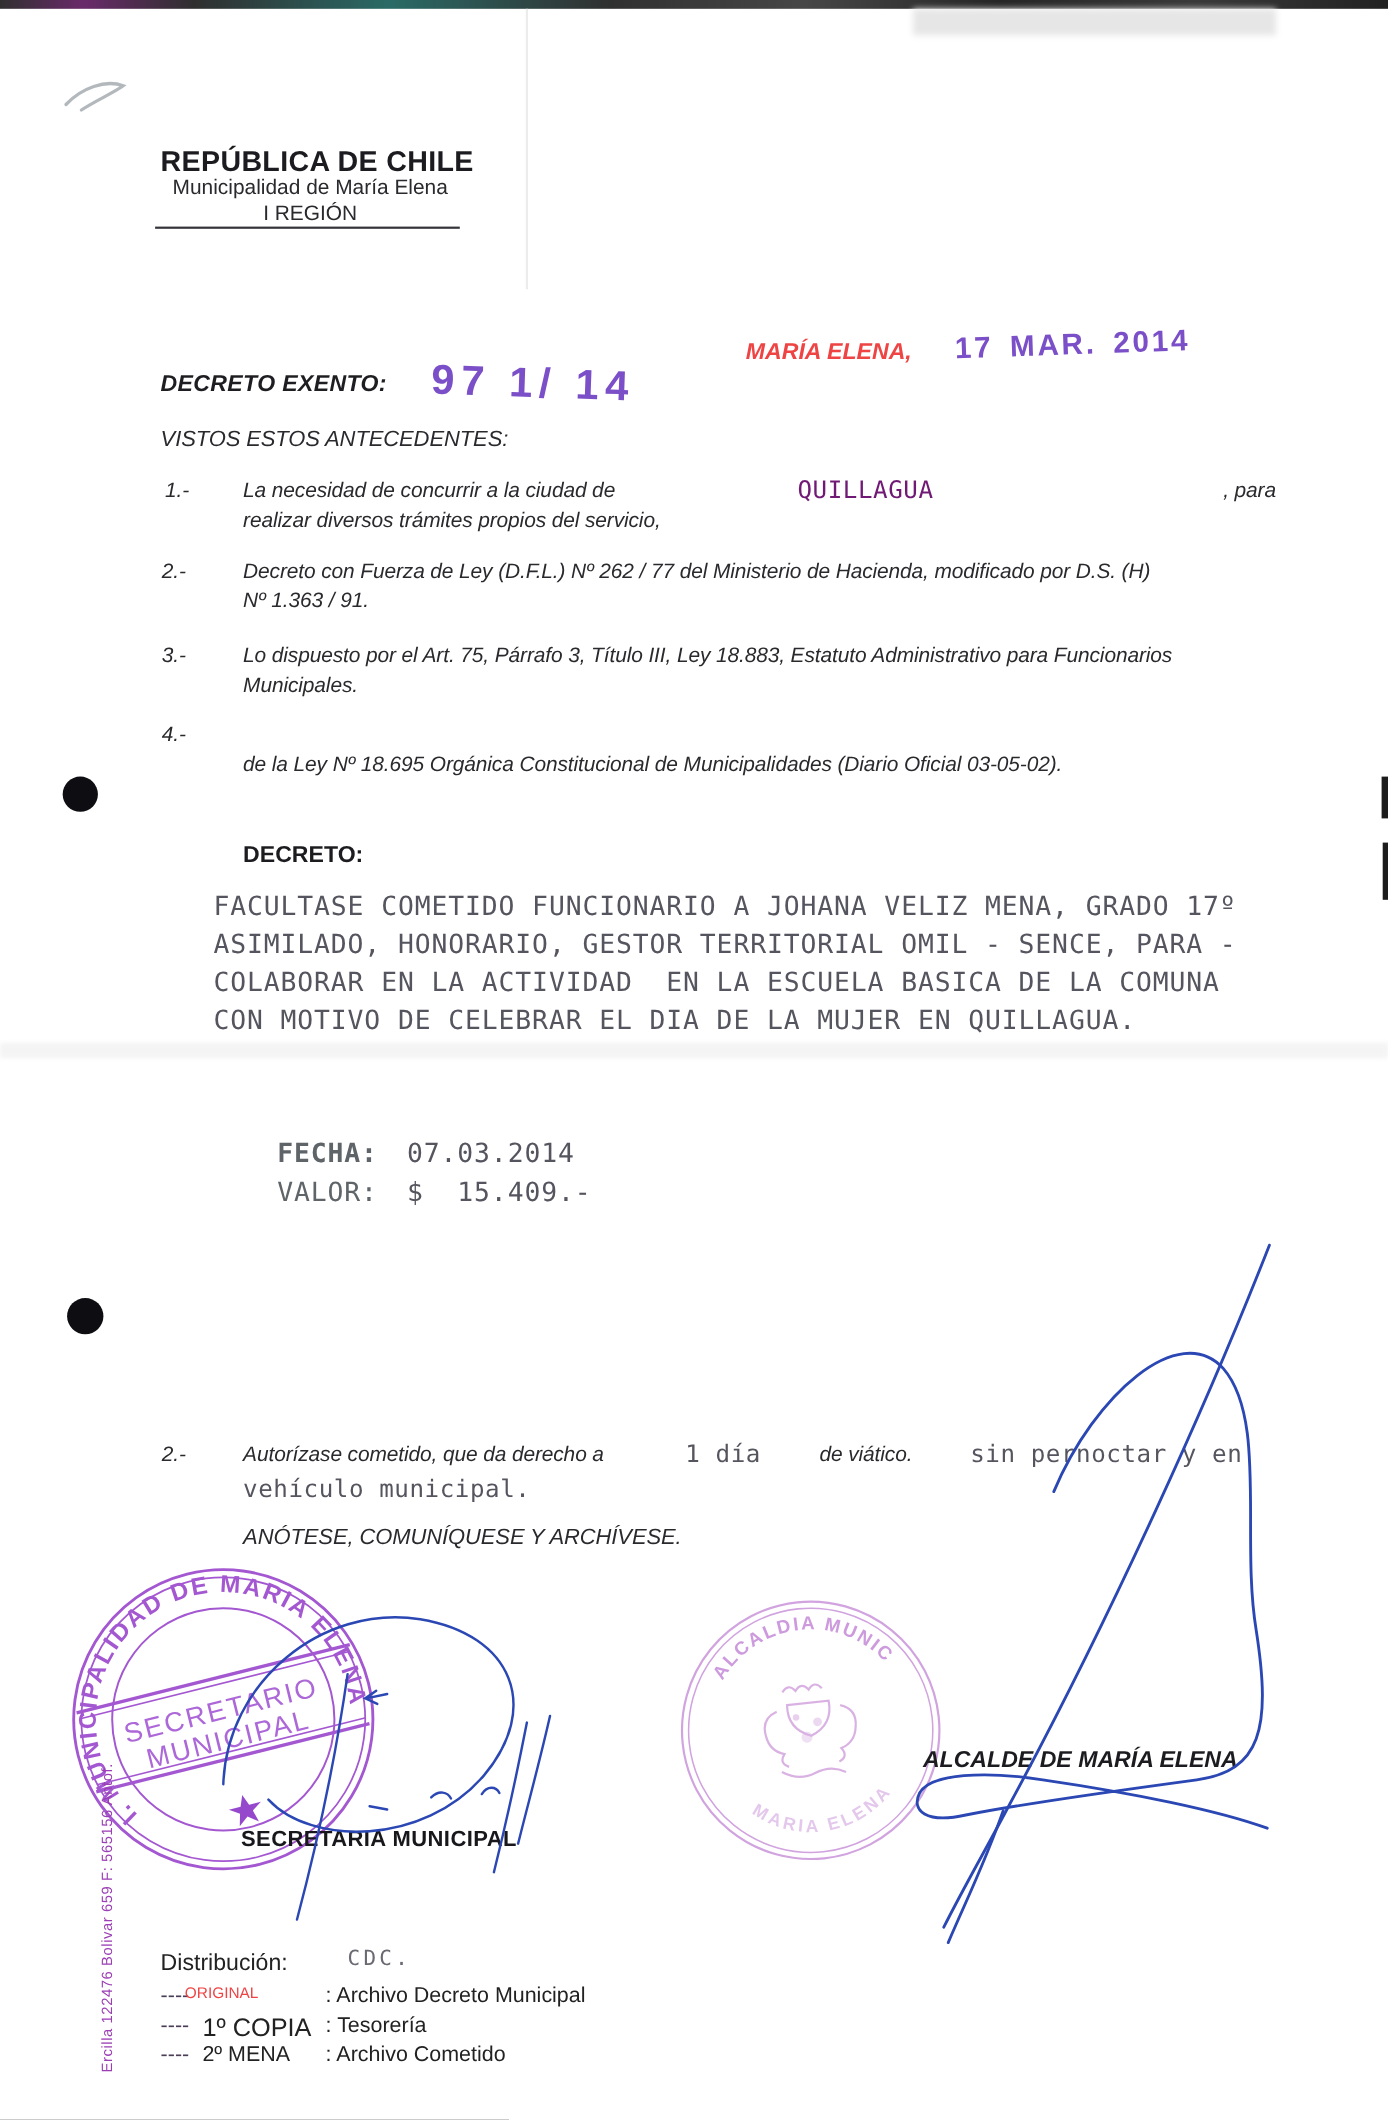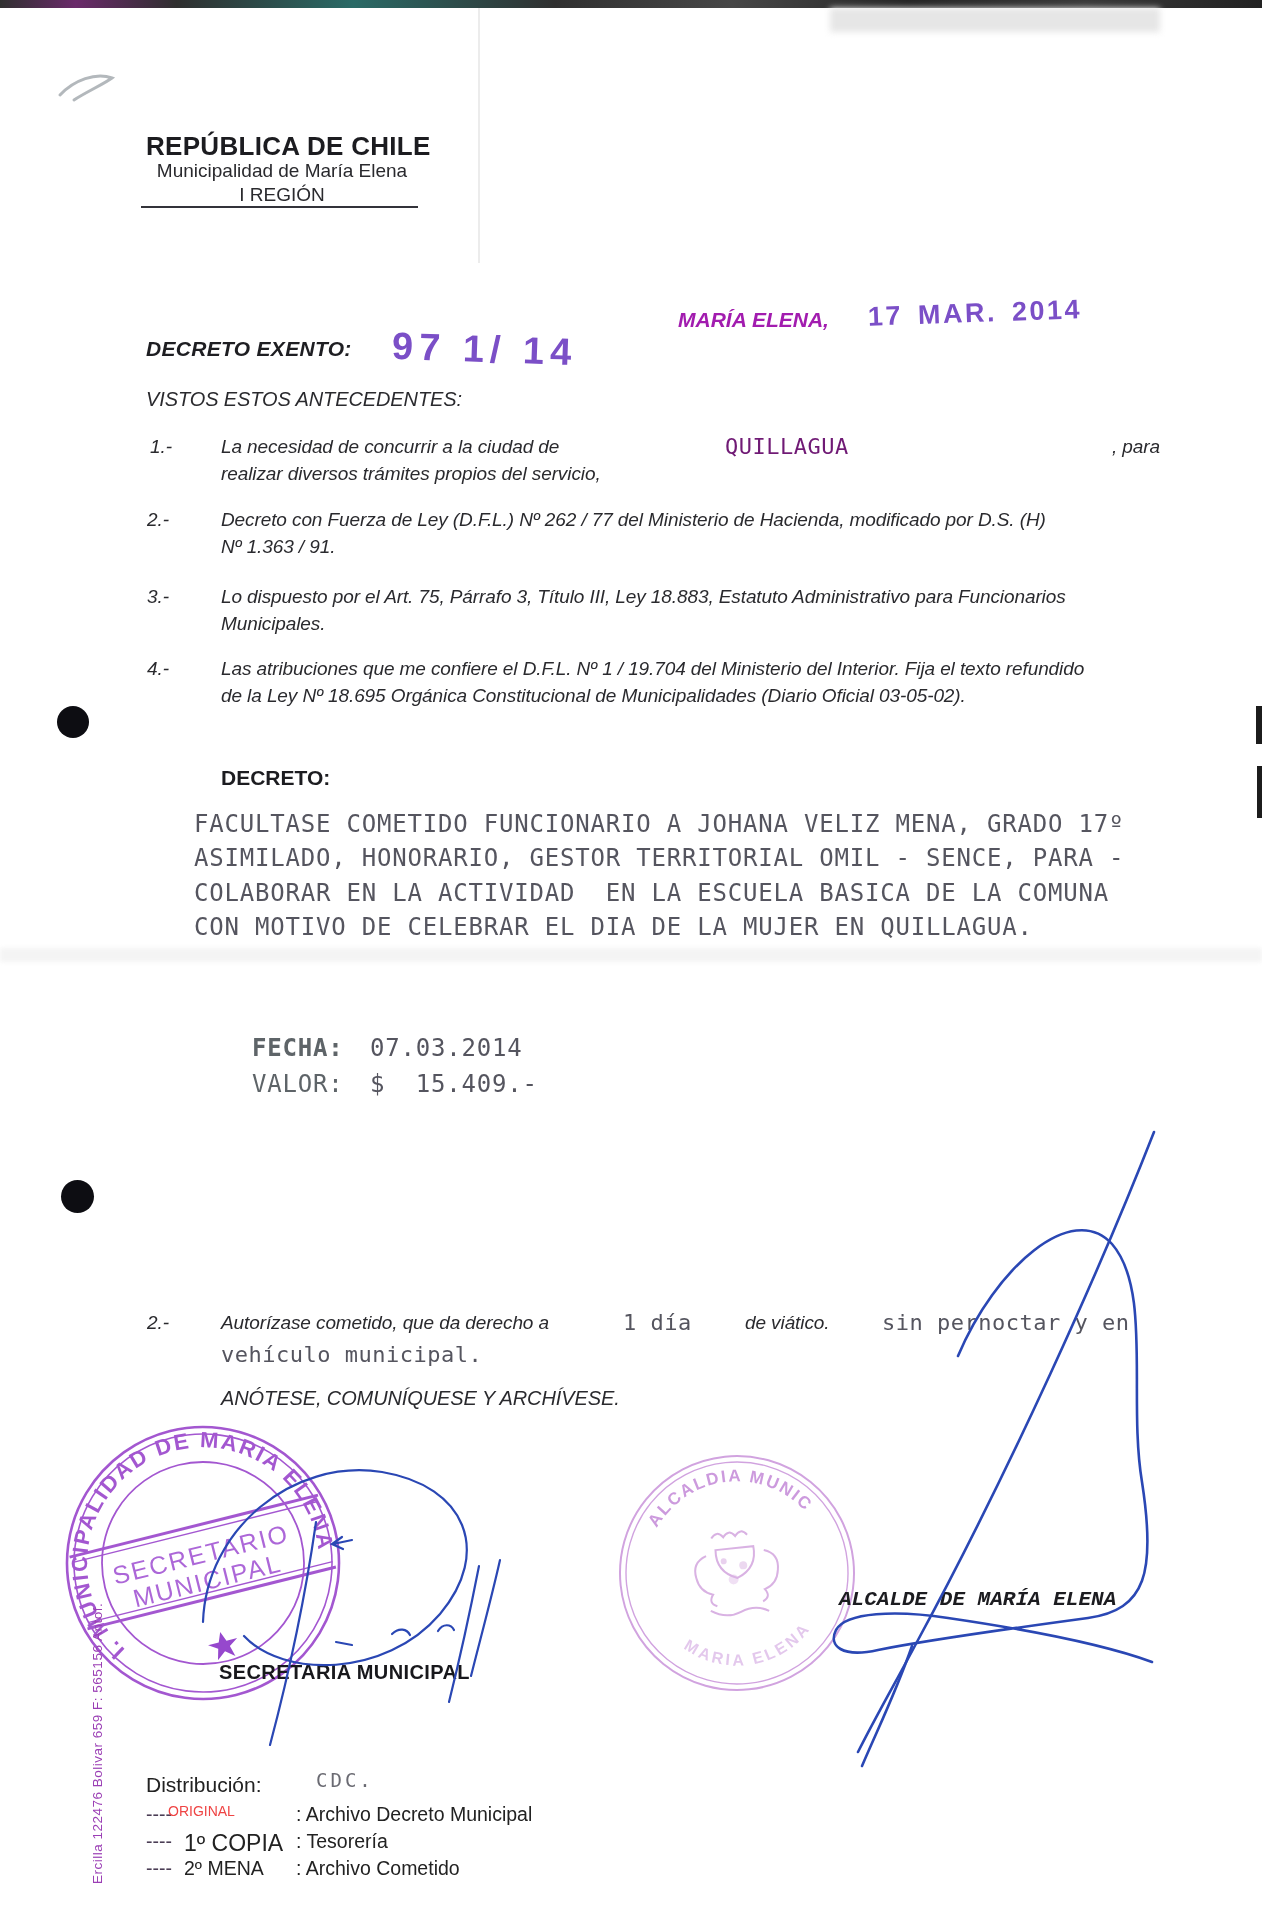--- a/index.html
+++ b/index.html
@@ -36,21 +36,21 @@
   <div class="abs sliver" style="left:1257px;top:766px;width:5px;height:52px;"></div>
 
   <div class="abs hole" style="left:57px;top:706px;width:32px;height:32px;"></div>
   <div class="abs hole" style="left:61px;top:1180px;width:33px;height:33px;"></div>
 
   <div class="abs b center nowrap" style="left:146px;top:131px;width:272px;font-size:26px;letter-spacing:0.3px;color:#1c1c20;">REPÚBLICA DE CHILE</div>
   <div class="abs center nowrap" style="left:146px;top:160px;width:272px;font-size:19px;color:#2a2a2e;">Municipalidad de María Elena</div>
   <div class="abs center nowrap" style="left:146px;top:184px;width:272px;font-size:19px;color:#2a2a2e;">I REGIÓN</div>
   <div class="abs" style="left:141px;top:206px;width:277px;height:2px;background:#33333a;"></div>
 
-  <div class="abs it b nowrap" style="left:678px;top:308px;font-size:21px;font-weight:600;color:#a21caf;">MARÍA ELENA,</div>
+  <div class="abs it b nowrap" style="left:678px;top:308px;font-size:21px;font-weight:600;color:#ef4444;">MARÍA ELENA,</div>
   <div class="abs purple nowrap" style="left:868px;top:298px;font-size:27px;font-weight:600;letter-spacing:2.5px;word-spacing:5px;transform:rotate(-2deg);">17 MAR. 2014</div>
 
   <div class="abs it b nowrap" style="left:146px;top:337px;font-size:21px;color:#1e1e22;letter-spacing:0.3px;">DECRETO EXENTO:</div>
   <div class="abs purple nowrap" style="left:392px;top:328px;font-size:38px;font-weight:600;letter-spacing:6px;transform:rotate(2deg);">97 1/ 14</div>
 
   <div class="abs doc" style="left:146px;top:388px;font-size:20px;">VISTOS ESTOS ANTECEDENTES:</div>
 
   <div class="abs doc" style="left:150px;top:436px;">1.-</div>
   <div class="abs doc" style="left:221px;top:436px;">La necesidad de concurrir a la ciudad de</div>
   <div class="abs mono tw-s" style="left:725px;top:434px;color:#701a75;">QUILLAGUA</div>
@@ -59,21 +59,20 @@
 
   <div class="abs doc" style="left:147px;top:509px;">2.-</div>
   <div class="abs doc" style="left:221px;top:509px;">Decreto con Fuerza de Ley (D.F.L.) Nº 262 / 77 del Ministerio de Hacienda, modificado por D.S. (H)</div>
   <div class="abs doc" style="left:221px;top:536px;">Nº 1.363 / 91.</div>
 
   <div class="abs doc" style="left:147px;top:586px;">3.-</div>
   <div class="abs doc" style="left:221px;top:586px;">Lo dispuesto por el Art. 75, Párrafo 3, Título III, Ley 18.883, Estatuto Administrativo para Funcionarios</div>
   <div class="abs doc" style="left:221px;top:613px;">Municipales.</div>
 
   <div class="abs doc" style="left:147px;top:658px;">4.-</div>
-  <div class="abs doc" style="left:221px;top:658px;">Las atribuciones que me confiere el D.F.L. Nº 1 / 19.704 del Ministerio del Interior. Fija el texto refundido</div>
   <div class="abs doc" style="left:221px;top:685px;">de la Ley Nº 18.695 Orgánica Constitucional de Municipalidades (Diario Oficial 03-05-02).</div>
 
   <div class="abs b nowrap" style="left:221px;top:766px;font-size:21px;color:#1c1c20;">DECRETO:</div>
   <div class="abs mono tw" style="left:194px;top:810px;">FACULTASE COMETIDO FUNCIONARIO A JOHANA VELIZ MENA, GRADO 17º</div>
   <div class="abs mono tw" style="left:194px;top:844px;">ASIMILADO, HONORARIO, GESTOR TERRITORIAL OMIL - SENCE, PARA -</div>
   <div class="abs mono tw" style="left:194px;top:913px;">CON MOTIVO DE CELEBRAR EL DIA DE LA MUJER EN QUILLAGUA.</div>
   <div class="abs mono tw" style="left:194px;top:879px;">COLABORAR EN LA ACTIVIDAD  EN LA ESCUELA BASICA DE LA COMUNA</div>
 
   <div class="abs mono tw" style="left:252px;top:1034px;color:#5e6468;font-weight:bold;">FECHA:</div>
   <div class="abs mono tw" style="left:370px;top:1034px;">07.03.2014</div>
@@ -127,21 +126,21 @@
       <path d="M 96,105 q -15,5 -12,21 q 2,14 15,18 q -6,8 3,12"></path>
       <path d="M 154,105 q 15,5 12,21 q -2,14 -15,18 q 6,8 -3,12"></path>
       <path d="M 95,160 q 15,10 30,4 q 15,-6 28,2"></path>
       <circle cx="113" cy="112" r="3" fill="#c88fd6" stroke="none" opacity="0.6"></circle>
       <circle cx="132" cy="118" r="4" fill="#c88fd6" stroke="none" opacity="0.5"></circle>
       <circle cx="121" cy="131" r="5" fill="#c88fd6" stroke="none" opacity="0.4"></circle>
     </g>
   </svg>
 
   <div class="abs b nowrap" style="left:219px;top:1661px;font-size:20px;letter-spacing:0.4px;color:#18181c;">SECRETARIA MUNICIPAL</div>
-  <div class="abs b it nowrap" style="left:839px;top:1588px;font-size:21px;color:#1c1c20;font-family:Liberation Mono, monospace;">ALCALDE DE MARÍA ELENA</div>
+  <div class="abs b it nowrap" style="left:839px;top:1588px;font-size:21px;color:#1c1c20;">ALCALDE DE MARÍA ELENA</div>
 
   <svg class="abs" style="left:0;top:0;pointer-events:none;" width="1262" height="1927" viewBox="0 0 1262 1927">
     <g>
       <path d="M 60,95 C 74,80 96,72 112,78 C 104,84 86,92 74,100" stroke="#9aa0a6" stroke-width="3" fill="none" opacity="0.75" stroke-linecap="round"></path>
     </g>
     <g stroke="#2a47b4" fill="none" stroke-width="2.2" stroke-linecap="round">
       <path d="M 203,1622 C 206,1530 292,1458 382,1472 C 466,1486 492,1552 440,1614 C 385,1678 283,1678 244,1636"></path>
       <path d="M 316,1522 C 306,1592 292,1662 270,1745"></path>
       <path d="M 479,1566 C 470,1612 459,1662 449,1702"></path>
       <path d="M 500,1560 C 491,1600 480,1640 471,1676"></path>

